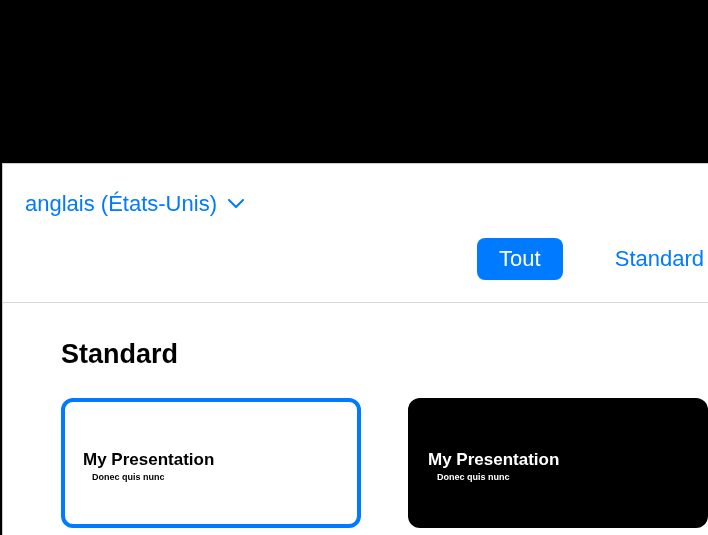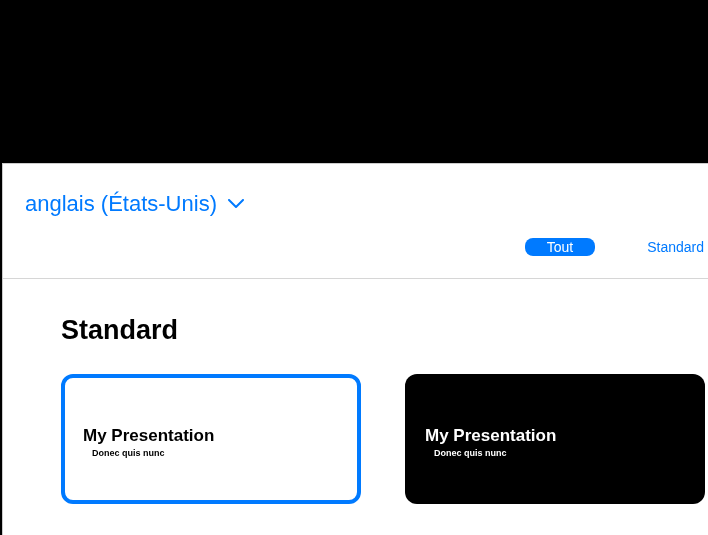--- a/index.html
+++ b/index.html
@@ -55,24 +55,24 @@
     }
     .tabs-row {
       display: flex;
       align-items: center;
       justify-content: flex-end;
       gap: 30px;
       padding: 18px 0 22px 0;
       border-bottom: 1px solid #d6d6d6;
     }
     .tab-button {
-      font-size: 14px;
+      font-size: 22px;
       font-weight: 400;
       cursor: pointer;
-      padding: 1px 22px;
+      padding: 8px 22px;
       border-radius: 8px;
     }
     .tab-button.active {
       background: #007aff;
       color: #fff;
     }
     .tab-button.inactive {
       color: #007aff;
       padding-right: 4px;
     }
@@ -81,20 +81,21 @@
     }
     .section-title {
       font-size: 27px;
       font-weight: 700;
       color: #000;
       margin-bottom: 28px;
     }
     .templates-row {
       display: flex;
       gap: 44px;
+      justify-content: space-between;
     }
     .template-card {
       width: 300px;
       height: 130px;
       border-radius: 12px;
       overflow: hidden;
       position: relative;
       cursor: pointer;
     }
     .template-card.selected {

